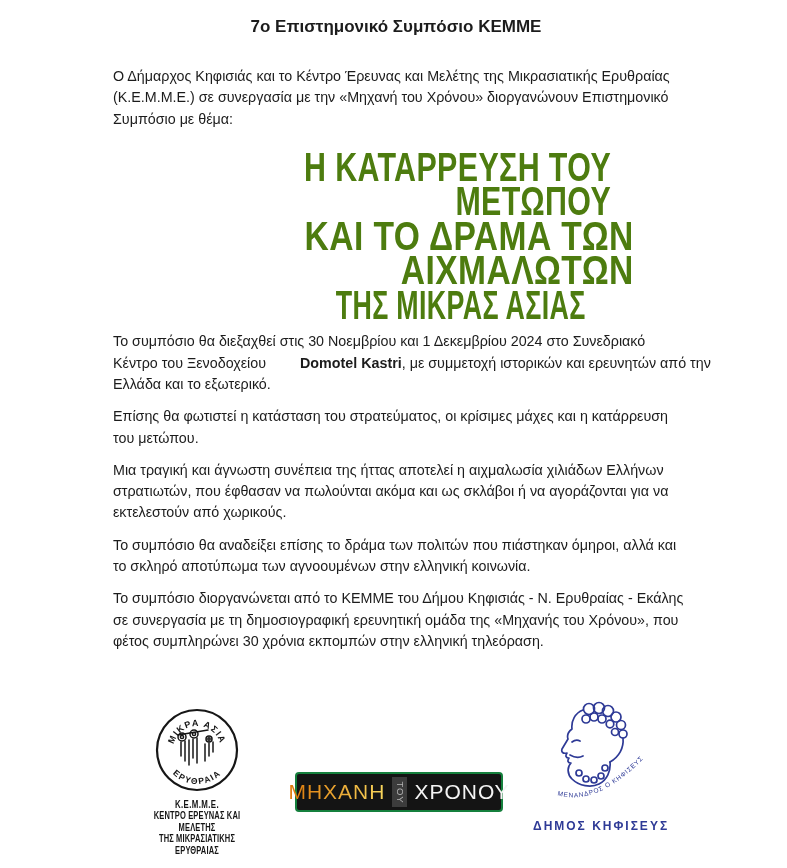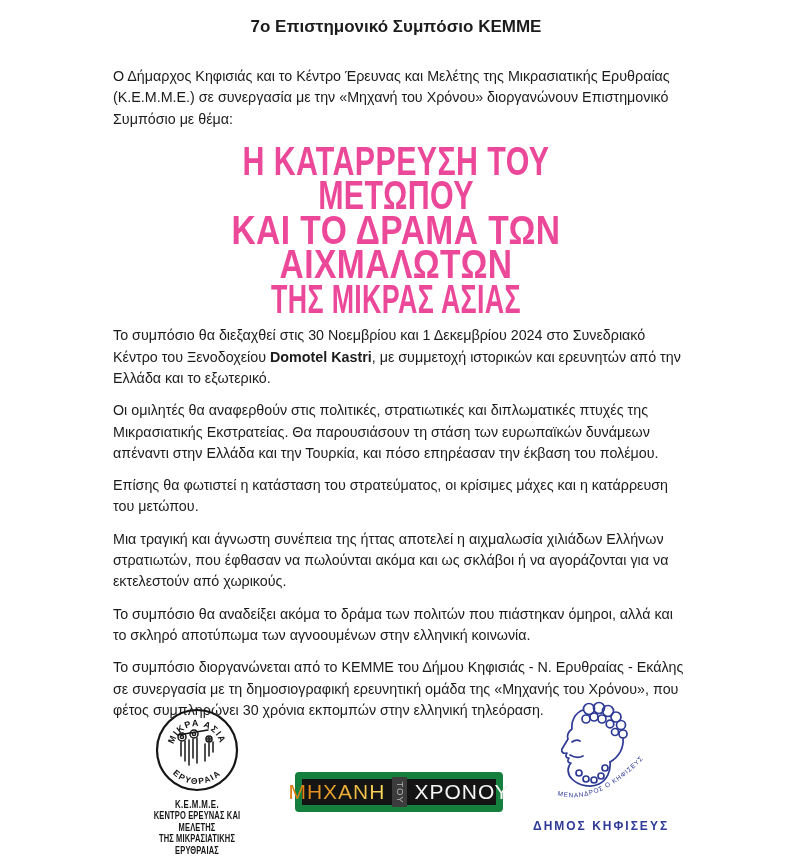--- a/index.html
+++ b/index.html
@@ -27,28 +27,28 @@
     color: #1c1c1c;
   }
   .para {
     margin: 0 0 11px 0;
     font-size: 14.3px;
     line-height: 21.3px;
     white-space: pre;
     color: #1c1c1c;
   }
   .para.first { margin-top: 28px; }
-  .para b { font-weight: 700; }
+  .para b { font-weight: 700; margin-left: 30px; }
   .headline {
-    margin: 14px 0 9px 0;
-    text-align: center;
+    margin: 20px 0 9px 0;
+    text-align: right;
     font-weight: 700;
     font-size: 40px;
     line-height: 34.5px;
-    color: #ec4899;
+    color: #4d7c0f;
     letter-spacing: 0.5px;
   }
   .headline .hl { transform-origin: 50% 50%; }
   .hl-1 { transform: scaleX(0.76); }
   .hl-2 { transform: scaleX(0.84); }
   .hl-3 { transform: scaleX(0.67); }
 
   
   .logo-kemme {
     position: absolute;
@@ -67,21 +67,21 @@
   .kemme-cap-1 { font-size: 10.5px; line-height: 12px; font-weight: 700; letter-spacing: 0.5px; }
   .kemme-cap-2, .kemme-cap-3 { font-size: 10px; line-height: 11.5px; font-weight: 700; letter-spacing: 0.2px; }
 
   .logo-mixani {
     position: absolute;
     left: 295px;
     top: 772px;
     width: 208px;
     height: 40px;
     background: #141414;
-    border: 7px solid #15803d;
+    border: 2px solid #15803d;
     border-radius: 4px;
     box-sizing: border-box;
     display: flex;
     align-items: center;
     justify-content: center;
     gap: 7px;
   }
   .mixani-word1 {
     font-size: 21px;
     letter-spacing: 1px;
@@ -147,32 +147,29 @@
     <div class="headline">
       <div class="hl hl-1">Η ΚΑΤΑΡΡΕΥΣΗ ΤΟΥ ΜΕΤΩΠΟΥ</div>
       <div class="hl hl-2">ΚΑΙ ΤΟ ΔΡΑΜΑ ΤΩΝ ΑΙΧΜΑΛΩΤΩΝ</div>
       <div class="hl hl-3">ΤΗΣ ΜΙΚΡΑΣ ΑΣΙΑΣ</div>
     </div>
 
     <p class="para"><span>Το συμπόσιο θα διεξαχθεί στις 30 Νοεμβρίου και 1 Δεκεμβρίου 2024 στο Συνεδριακό
 Κέντρο του Ξενοδοχείου </span><b>Domotel Kastri</b><span>, με συμμετοχή ιστορικών και ερευνητών από την
 Ελλάδα και το εξωτερικό.</span></p>
 
-    <p class="para">Οι ομιλητές θα αναφερθούν στις πολιτικές, στρατιωτικές και διπλωματικές πτυχές της
-Μικρασιατικής Εκστρατείας. Θα παρουσιάσουν τη στάση των ευρωπαϊκών δυνάμεων
-απέναντι στην Ελλάδα και την Τουρκία, και πόσο επηρέασαν την έκβαση του πολέμου.</p>
 
     <p class="para">Επίσης θα φωτιστεί η κατάσταση του στρατεύματος, οι κρίσιμες μάχες και η κατάρρευση
 του μετώπου.</p>
 
     <p class="para">Μια τραγική και άγνωστη συνέπεια της ήττας αποτελεί η αιχμαλωσία χιλιάδων Ελλήνων
 στρατιωτών, που έφθασαν να πωλούνται ακόμα και ως σκλάβοι ή να αγοράζονται για να
 εκτελεστούν από χωρικούς.</p>
 
-    <p class="para">Το συμπόσιο θα αναδείξει ακόμα το δράμα των πολιτών που πιάστηκαν όμηροι, αλλά και
+    <p class="para">Το συμπόσιο θα αναδείξει επίσης το δράμα των πολιτών που πιάστηκαν όμηροι, αλλά και
 το σκληρό αποτύπωμα των αγνοουμένων στην ελληνική κοινωνία.</p>
 
     <p class="para">Το συμπόσιο διοργανώνεται από το ΚΕΜΜΕ του Δήμου Κηφισιάς - Ν. Ερυθραίας - Εκάλης
 σε συνεργασία με τη δημοσιογραφική ερευνητική ομάδα της «Μηχανής του Χρόνου», που
 φέτος συμπληρώνει 30 χρόνια εκπομπών στην ελληνική τηλεόραση.</p>
 
   </div>
 
   <div class="logo-kemme">
     <svg class="kemme-seal" width="84" height="84" viewBox="0 0 84 84">

